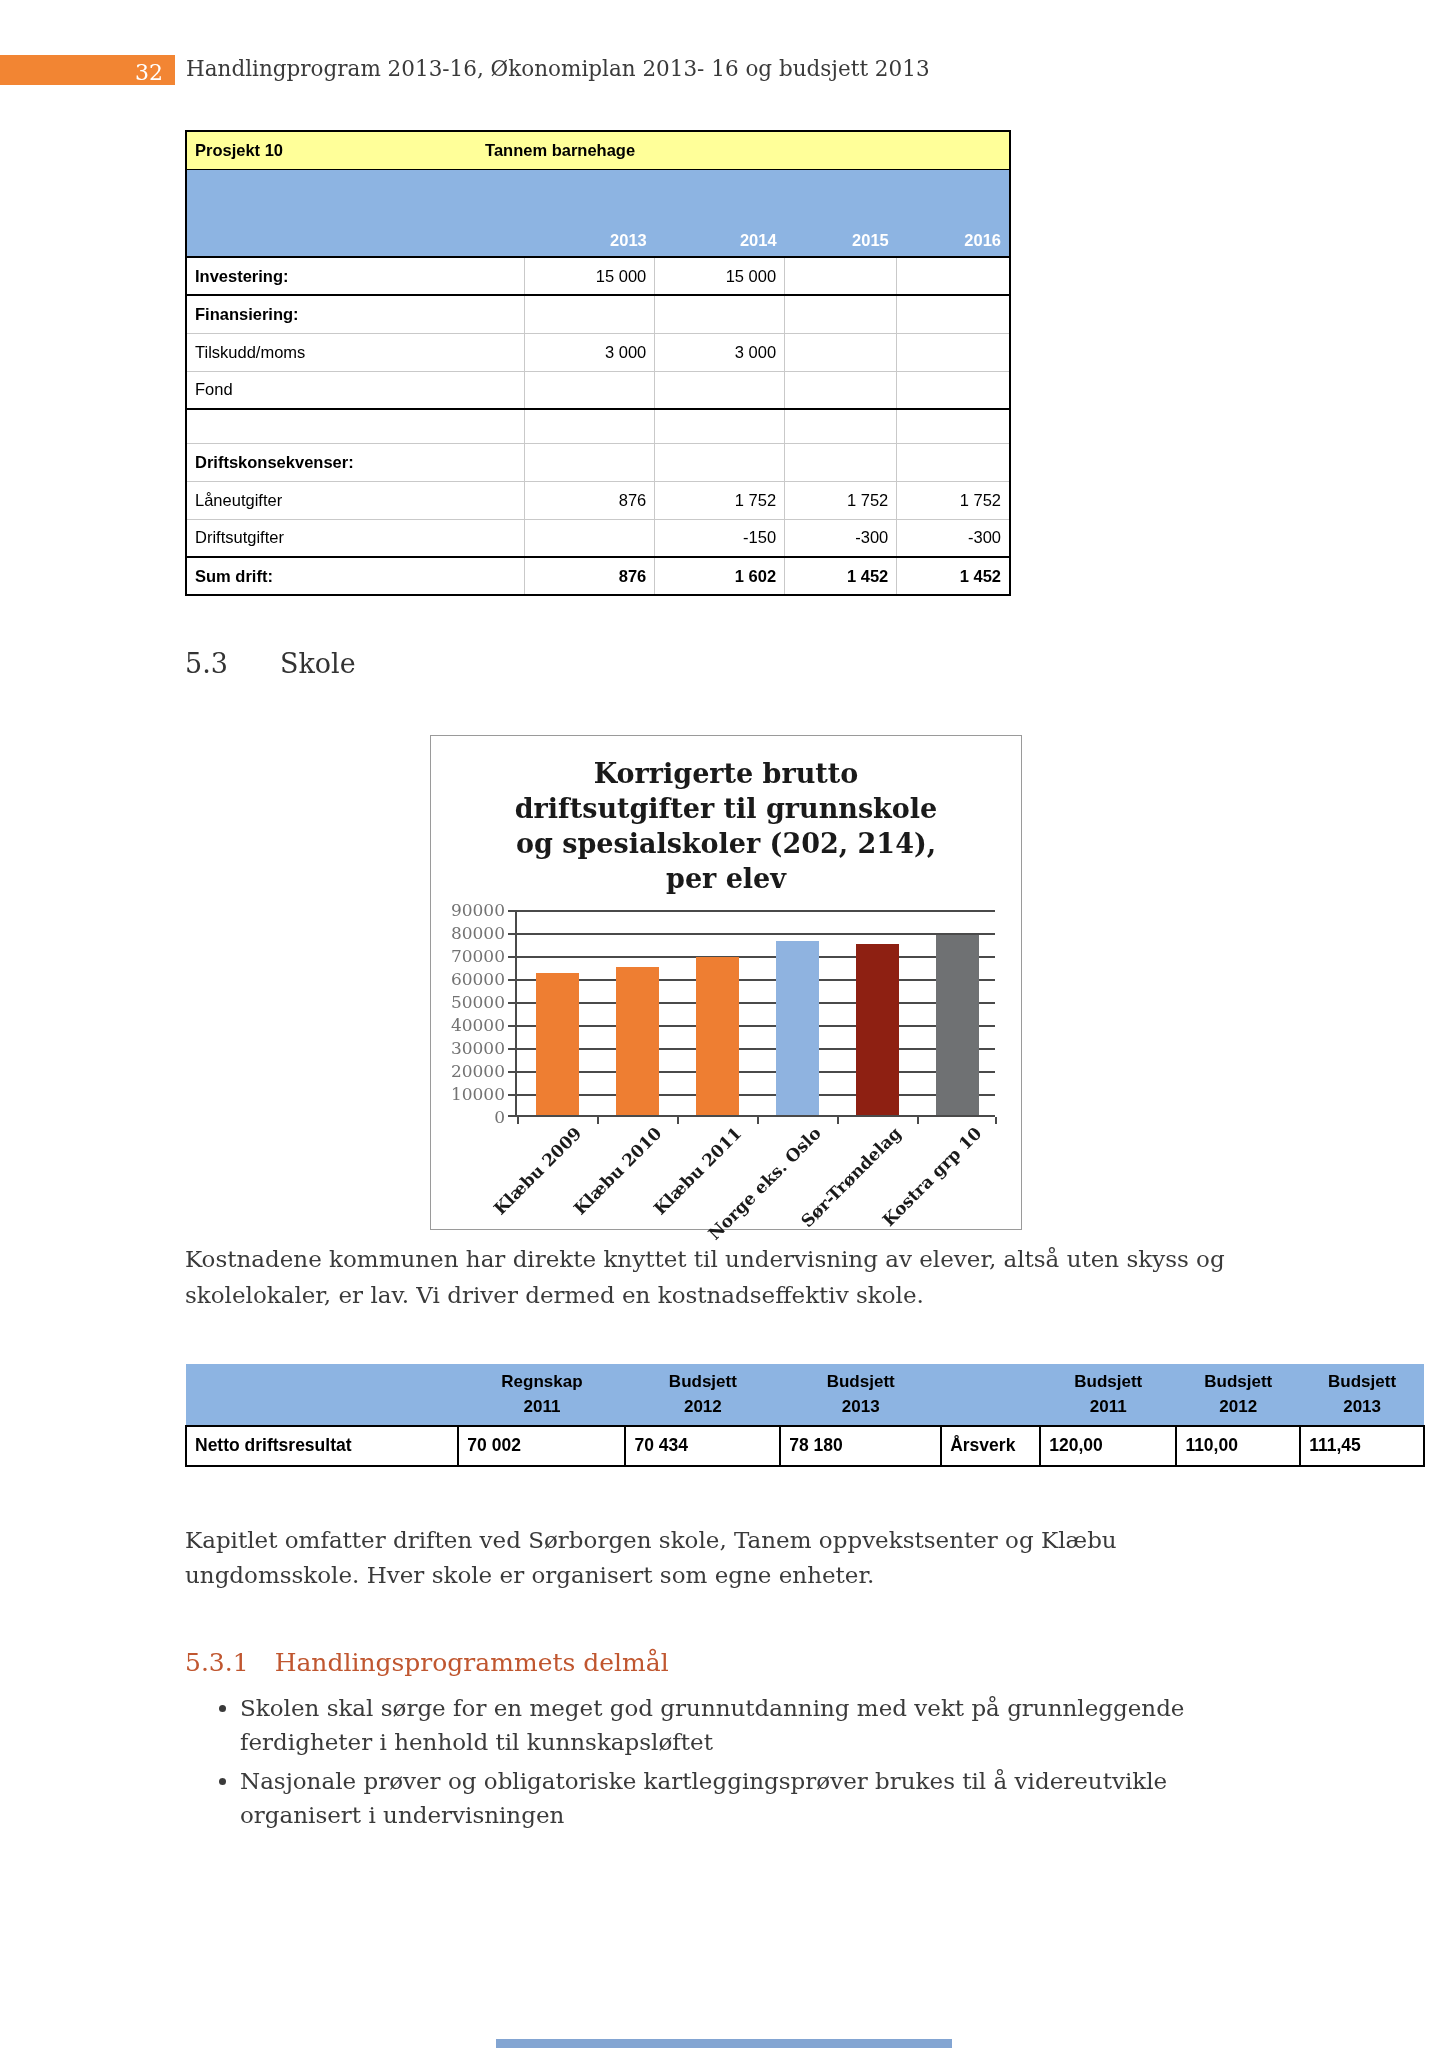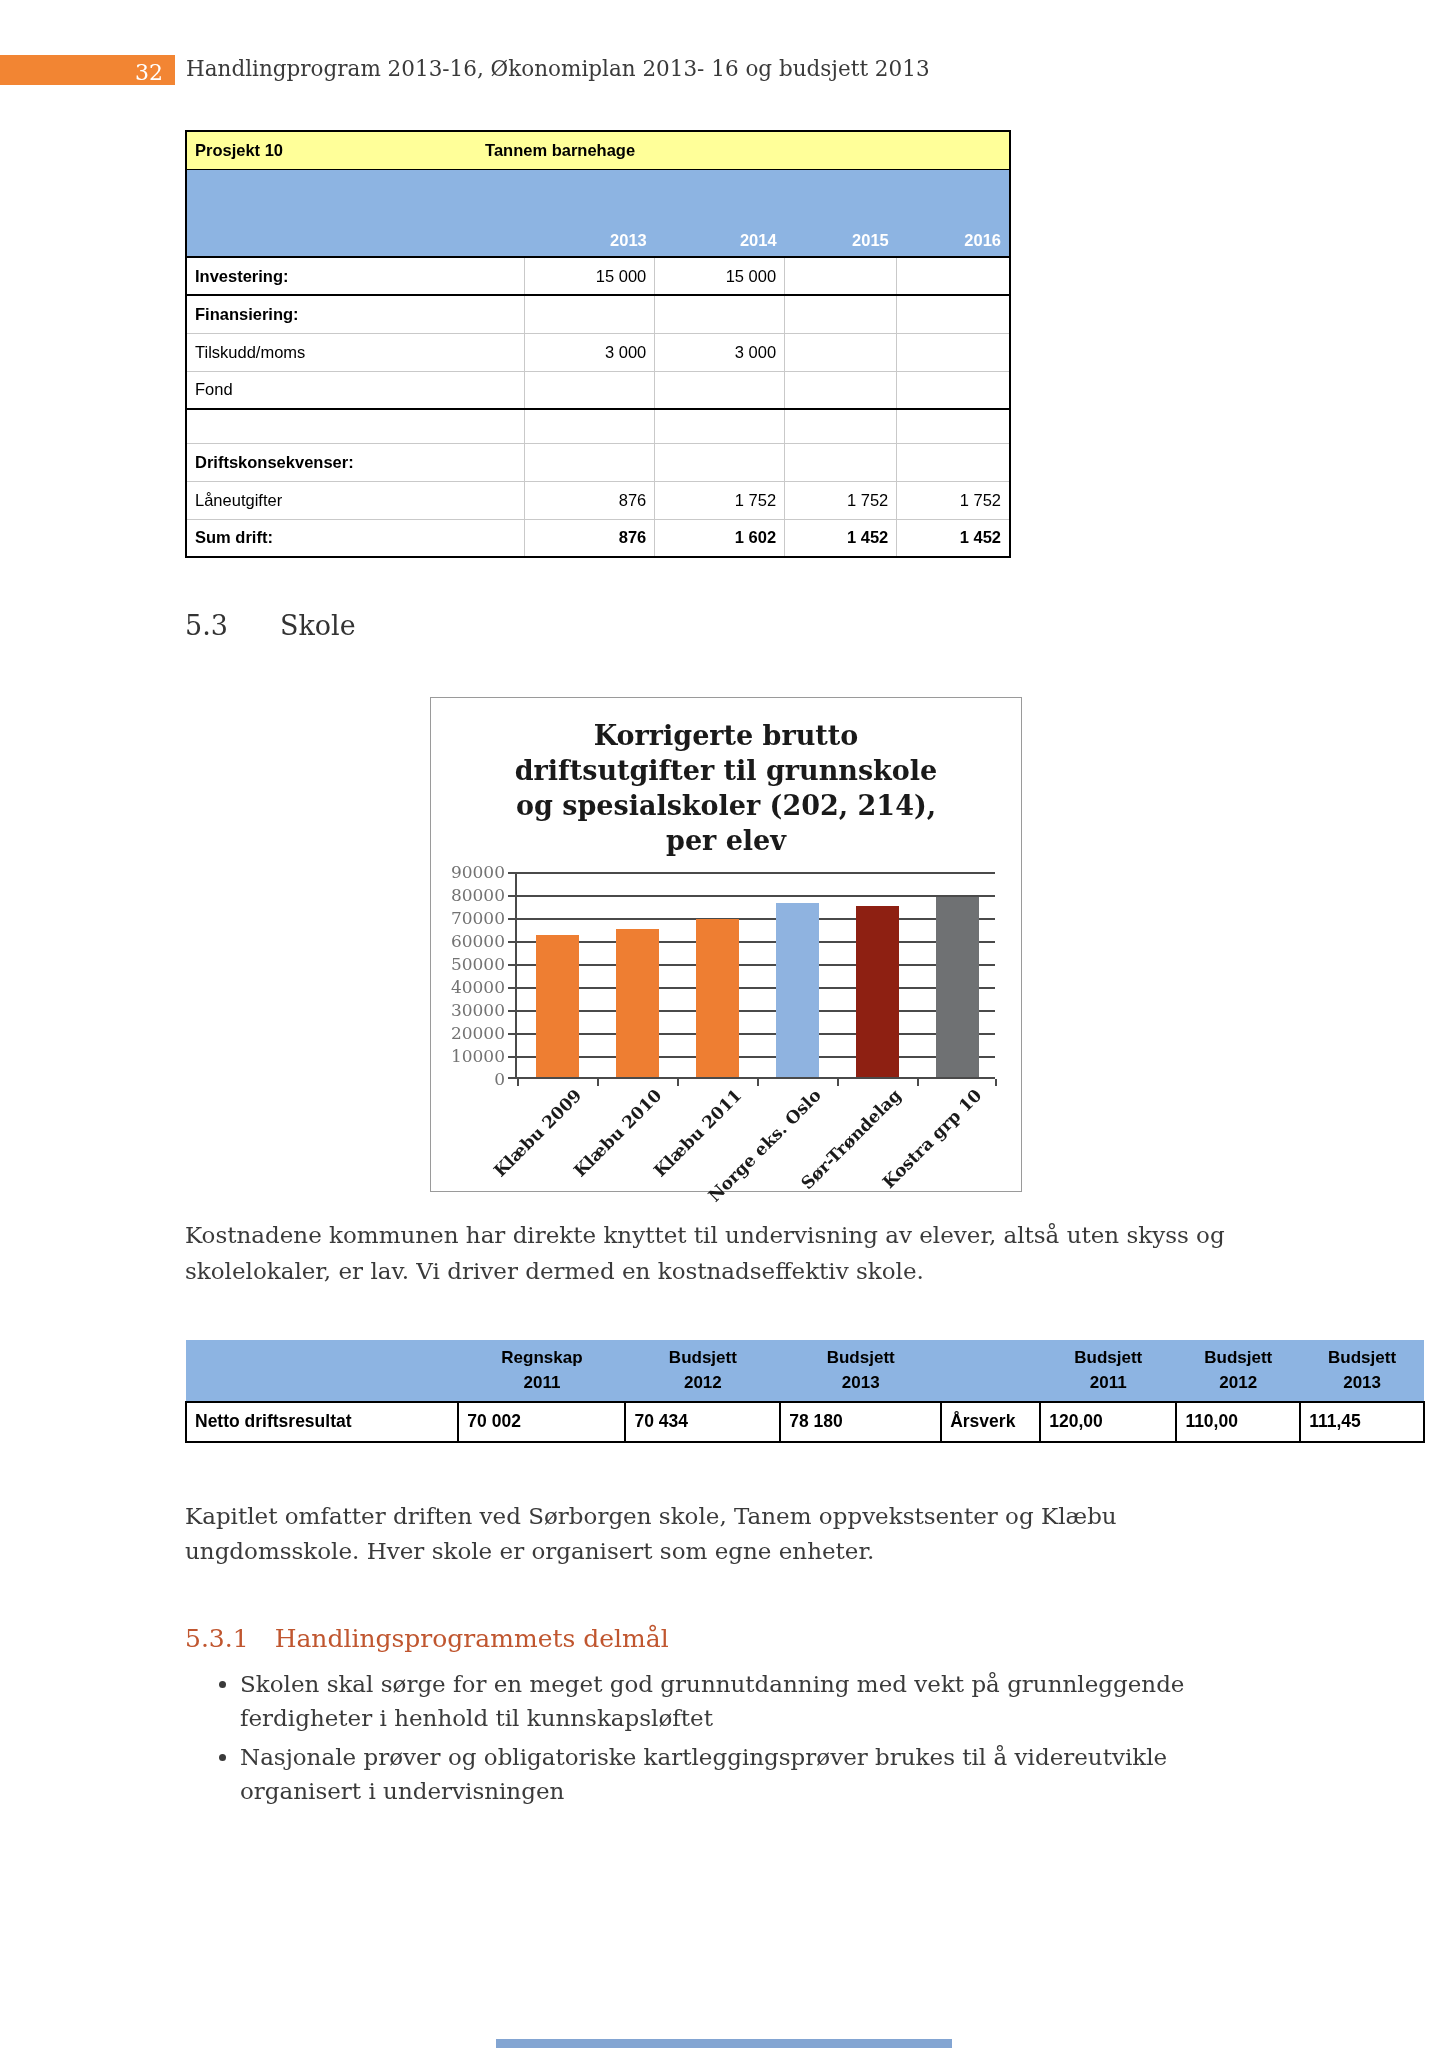--- a/index.html
+++ b/index.html
@@ -50,21 +50,21 @@
   .y-labels { position:relative; width:70px; height:207px; font-size:17px; color:#737373; }
   .y-label { position:absolute; right:10px; line-height:20px; }
   .plot { position:relative; width:480px; height:207px; border-left:2px solid #4a4a4a; border-bottom:2px solid #4a4a4a; }
   .gridline { position:absolute; left:0; width:100%; height:2px; background:#4a4a4a; }
   .y-tick { position:absolute; left:-9px; width:9px; height:2px; background:#4a4a4a; }
   .x-tick { position:absolute; bottom:-9px; width:2px; height:7px; background:#4a4a4a; }
   .bar { position:absolute; bottom:0; width:43px; }
   .x-labels { position:relative; height:104px; font-size:17px; font-weight:bold; color:#1a1a1a; }
   .x-label { position:absolute; top:6px; white-space:nowrap; transform:rotate(-45deg); transform-origin:top right; }
   
-  .body-text { margin-top:26px; width:1050px; font-size:23px; line-height:1.55; color:#3a3a3a; }
+  .body-text { margin-top:12px; width:1050px; font-size:23px; line-height:1.55; color:#3a3a3a; }
   
   .summary-table { margin-top:50px; border-collapse:collapse; width:1240px; font-family:"Liberation Sans","DejaVu Sans",sans-serif; color:#000; }
   .summary-table th {
     background:#8db4e2; font-size:17px; font-weight:bold; text-align:center;
     white-space:pre-line; line-height:1.5; padding:5px 4px; height:62px; vertical-align:middle;
   }
   .summary-table th:nth-child(n+2) { text-align:center; }
   .summary-table td { border:2px solid #000; font-size:17.5px; height:40px; padding:0 8px; text-align:left; background:#fff;font-weight:bold; }
   .summary-table td:nth-child(1), .summary-table td:nth-child(5) { font-weight:bold; text-align:left; }
   .summary-table col.c1{width:22%;} .summary-table col.c2{width:13.5%;} .summary-table col.c3{width:12.5%;}
@@ -141,20 +141,27 @@
           <td class="val"></td>
           <td class="val"></td>
           <td class="val"></td>
         </tr>
         <tr>
           <td class="lbl">Låneutgifter</td>
           <td class="val">876</td>
           <td class="val">1 752</td>
           <td class="val">1 752</td>
           <td class="val">1 752</td>
+        </tr>
+        <tr class="section-end">
+          <td class="lbl">Driftsutgifter</td>
+          <td class="val"></td>
+          <td class="val">-150</td>
+          <td class="val">-300</td>
+          <td class="val">-300</td>
         </tr>
         <tr class="bold-label bold-values">
           <td class="lbl">Sum drift:</td>
           <td class="val">876</td>
           <td class="val">1 602</td>
           <td class="val">1 452</td>
           <td class="val">1 452</td>
         </tr>
       </tbody>
   </table>

